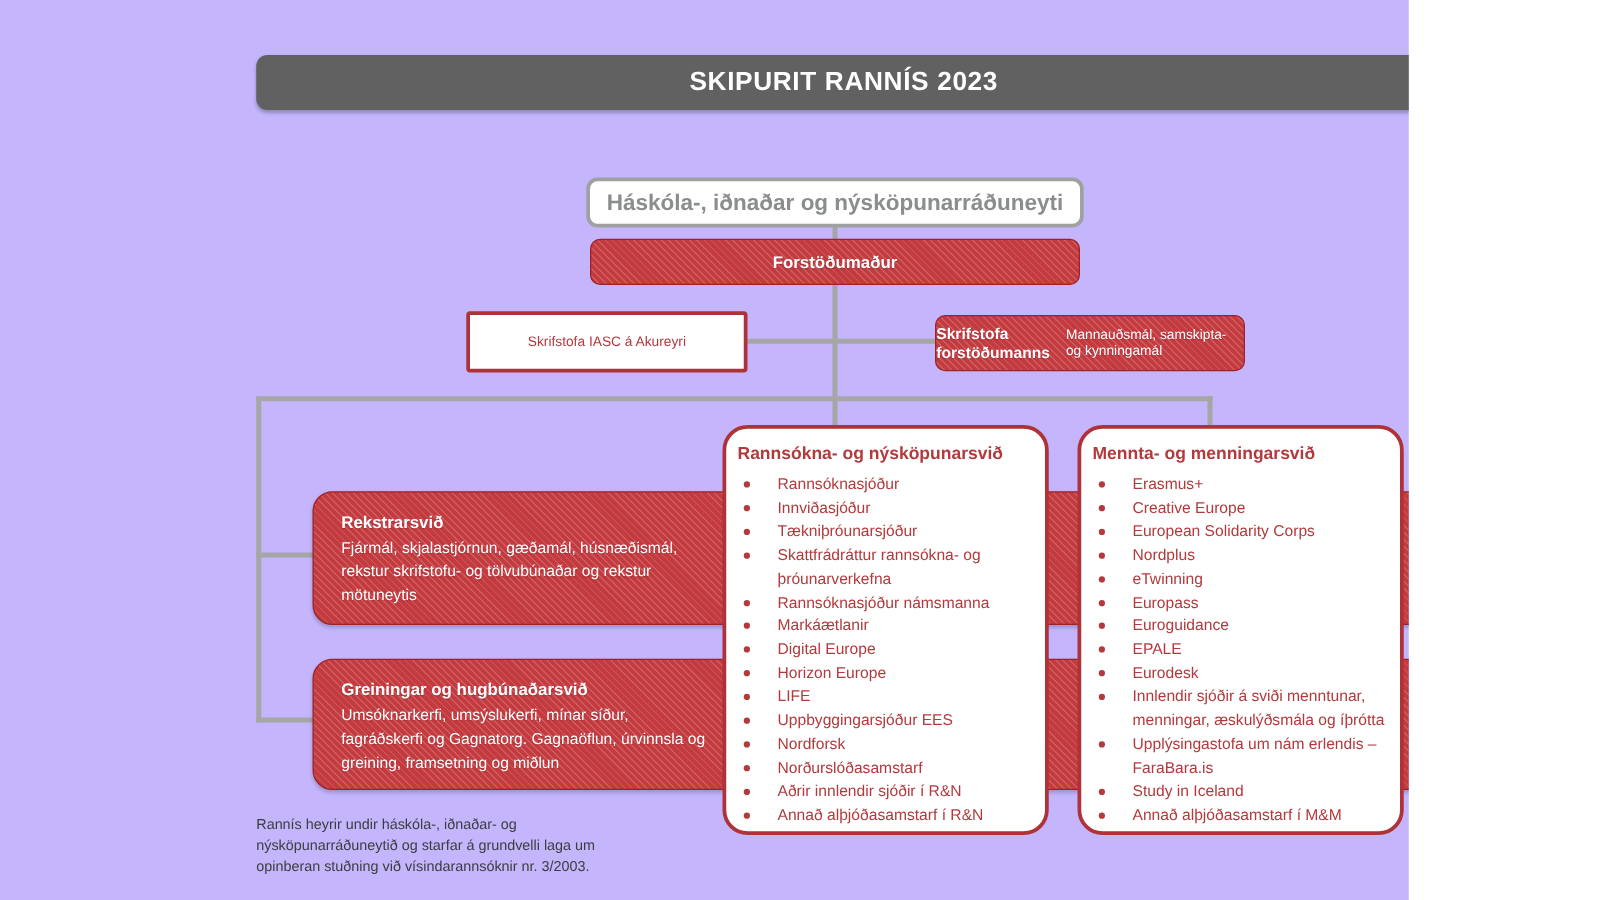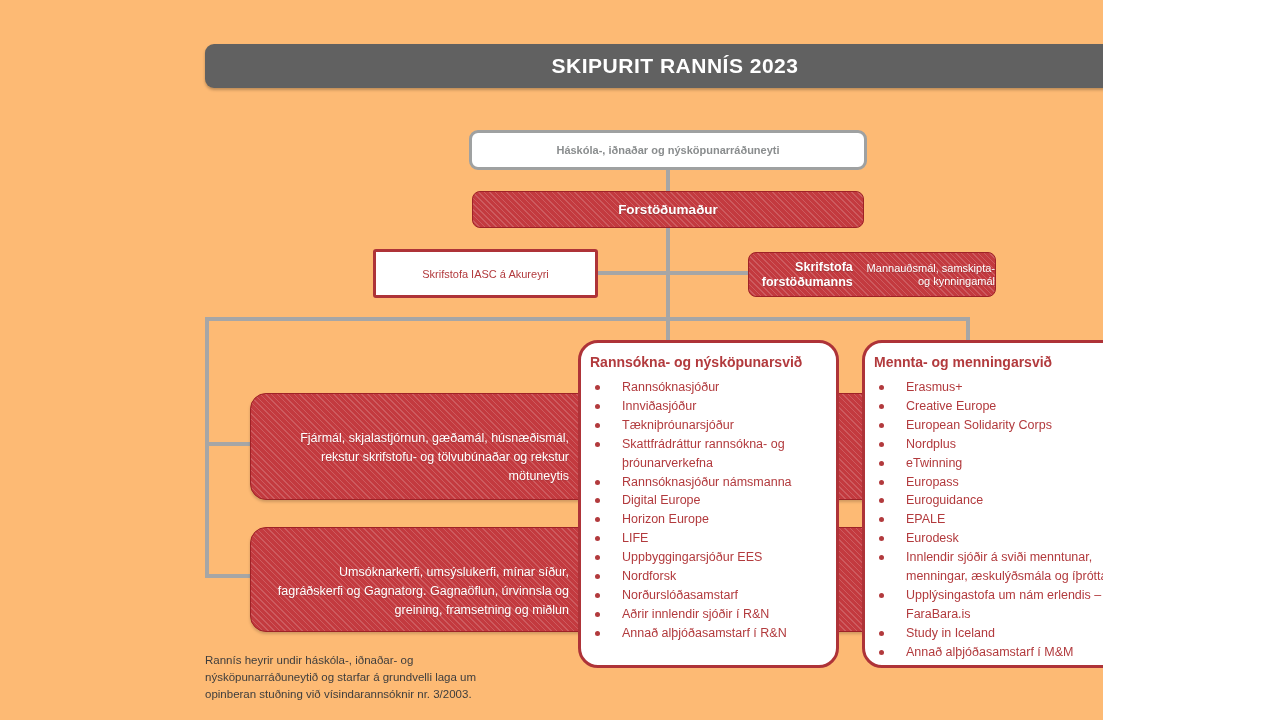--- a/index.html
+++ b/index.html
@@ -8,47 +8,47 @@
     --box-border:#AE3338;
     --red-text:#B23A3D;
     --line-gray:#A6A6A6;
     --bar-gray:#616161;
     --ministry-gray:#8A8D8E;
     --ministry-border:#9FA1A1;
     --footnote-gray:#3D3D3D;
   }
   html,body{margin:0;padding:0;background:#ffffff;}
   .canvas{
-    position:relative;width:1103px;height:720px;background:#fdba74;overflow:hidden;
+    position:relative;width:1103px;height:720px;background:#c4b5fd;overflow:hidden;
     font-family:"Liberation Sans","DejaVu Sans",sans-serif;
+    padding-left:24px;
   }
   .abs{position:absolute;box-sizing:border-box;}
   
   .line{background:var(--line-gray);}
   
   .titlebar{
     left:205px;top:44px;width:940px;height:44px;background:var(--bar-gray);
     border-radius:9px;display:flex;align-items:center;justify-content:center;
     color:#ffffff;font-size:21px;font-weight:bold;letter-spacing:.5px;
     box-shadow:0 2px 3px rgba(0,0,0,.25);
   }
   
   .ministry{
-    left:469px;top:130px;width:398px;height:40px;background:#ffffff;
+    left:469px;top:142px;width:398px;height:40px;background:#ffffff;
     border:3px solid var(--ministry-border);border-radius:9px;
     display:flex;align-items:center;justify-content:center;
-    color:var(--ministry-gray);font-size:11px;font-weight:bold;
+    color:var(--ministry-gray);font-size:18px;font-weight:bold;
   }
   
   .hatch{
     background-color:var(--red-fill);
     background-image:repeating-linear-gradient(45deg,rgba(255,255,255,.17) 0px,rgba(255,255,255,.17) 1px,rgba(255,255,255,0) 1px,rgba(255,255,255,0) 4px);
     border:1.6px solid var(--red-dark);
     color:#ffffff;
-    text-align:right;
   }
   .director{
     left:472px;top:191px;width:392px;height:37px;border-radius:8px;
     display:flex;align-items:center;justify-content:center;
     font-size:13.5px;font-weight:bold;text-shadow:0 1px 1px rgba(0,0,0,.25);
   }
   .office-left{
     left:373px;top:249px;width:225px;height:49px;background:#ffffff;
     border:3.5px solid var(--box-border);border-radius:3px;
     display:flex;align-items:center;justify-content:center;
@@ -135,20 +135,21 @@
 
   <div class="abs division division1">
     <h3>Rannsókna- og nýsköpunarsvið</h3>
     <ul>
 
     <li>Rannsóknasjóður</li>
         <li>Innviðasjóður</li>
         <li>Tækniþróunarsjóður</li>
         <li>Skattfrádráttur rannsókna- og þróunarverkefna</li>
         <li>Rannsóknasjóður námsmanna</li>
+        <li>Markáætlanir</li>
         <li>Digital Europe</li>
         <li>Horizon Europe</li>
         <li>LIFE</li>
         <li>Uppbyggingarsjóður EES</li>
         <li>Nordforsk</li>
         <li>Norðurslóðasamstarf</li>
         <li>Aðrir innlendir sjóðir í R&amp;N</li>
         <li>Annað alþjóðasamstarf í R&amp;N</li>
       </ul>
   </div>

